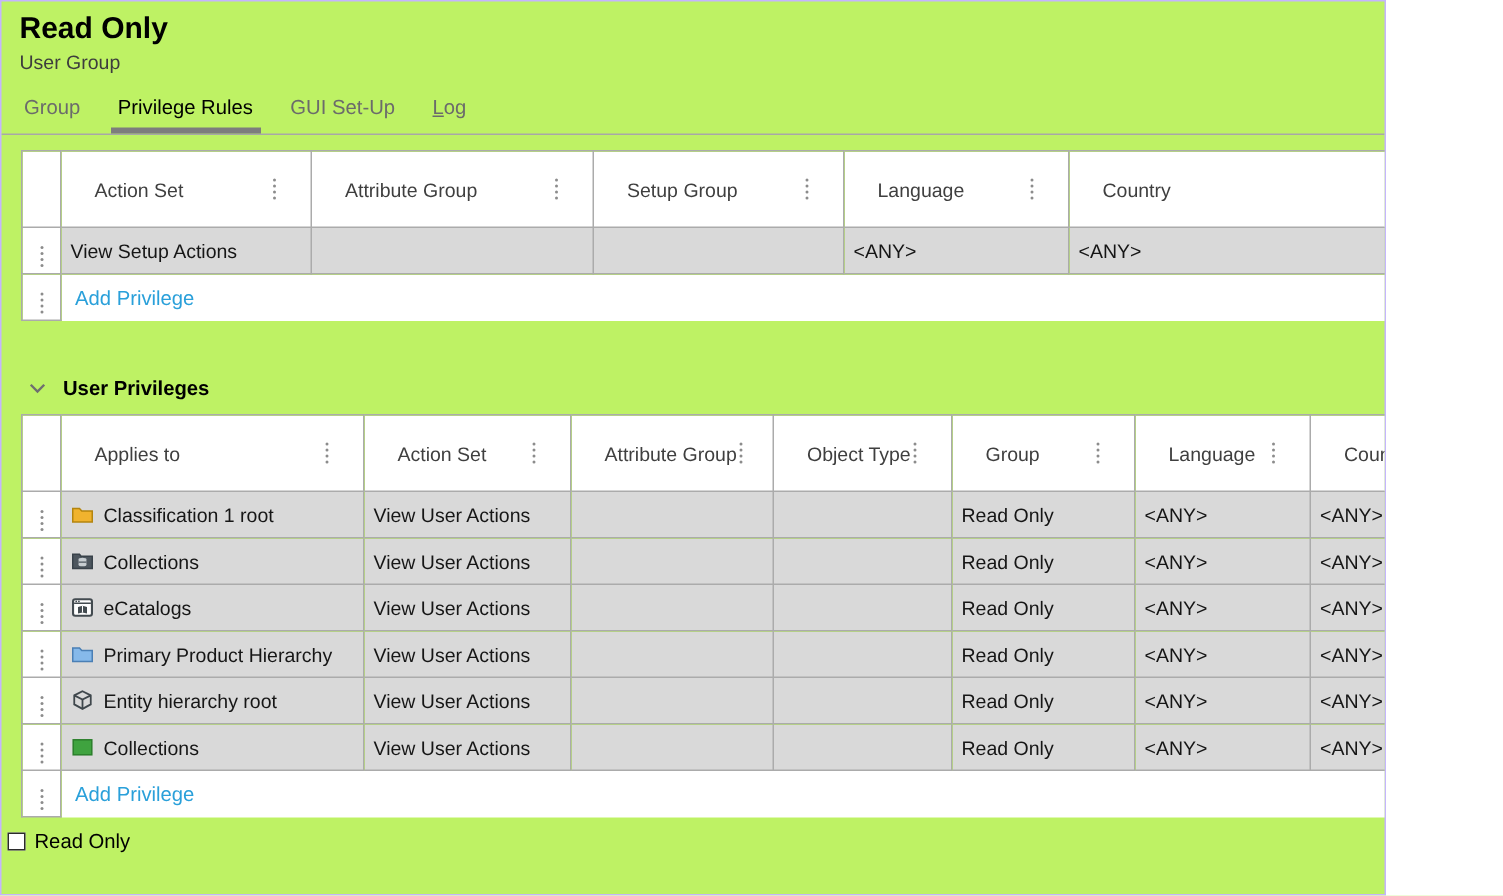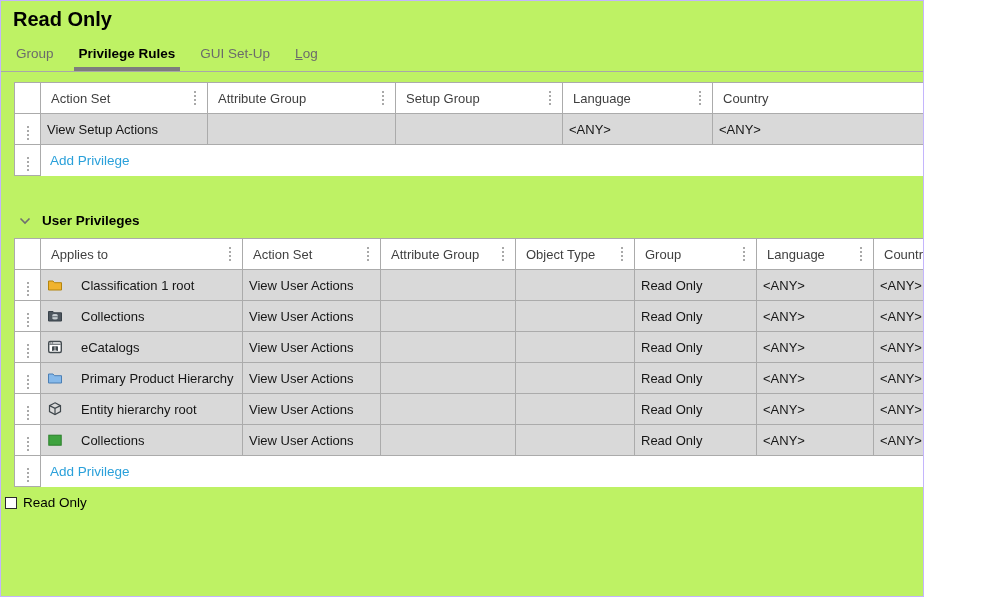--- a/index.html
+++ b/index.html
@@ -14,59 +14,60 @@
   }
   
   .page-header { padding:6px 0 0 12px; border-bottom:1px solid #a8a8a8; }
   .page-title { font-size:20px; font-weight:bold; color:#000; line-height:25px; }
   .page-subtitle { font-size:13px; color:#3d3d3d; margin-top:2px; line-height:16px; }
   .tabs { display:flex; gap:19px; margin-top:14px; }
   .tab {
     font-size:13.5px; color:#6b6b6b; padding:0 3px 9px 3px;
     position:relative; cursor:pointer; line-height:16px;
   }
-  .tab.active { color:#000; font-weight:bold; }
+  .tab.active { color:#000; font-weight:normal; }
   .tab.active::after {
     content:""; position:absolute; left:-2px; right:-2px; bottom:0;
     height:4px; background:#7d7d7d;
   }
   .tab u { text-decoration:underline; }
   
   .content { padding:0 13px; }
   .section-heading { display:flex; align-items:center; margin-top:21px; }
   .section-heading .chev { width:14px; height:14px; margin:0 10px 0 4px; cursor:pointer; }
   .section-heading .sec-title { font-size:13.5px; font-weight:bold; color:#000; }
   .priv-table { border-collapse:collapse; table-layout:fixed; width:974px; margin-top:10px; }
   .priv-table th, .priv-table td {
     border:1px solid #ababab; height:31px; font-size:13px;
     font-weight:normal; text-align:left; vertical-align:middle;
     overflow:hidden; white-space:nowrap;
   }
-  .priv-table th { background:#fff; color:#3f3f3f; padding:4px; }
+  .priv-table th { background:#fff; color:#3f3f3f; padding:16px; }
   .priv-table td.data { background:#d9d9d9; color:#161616; padding:4px 6px; }
   .priv-table td.handle { background:#fff; text-align:center; }
   .hcell { display:flex; align-items:center; justify-content:space-between; padding:0 5px 0 6px; }
   .kebab { display:inline-flex; flex-direction:column; gap:2px; align-items:center; cursor:pointer; padding:2px; }
   .kebab i { display:block; width:2px; height:2px; border-radius:50%; background:#8c8c8c; }
   .add-row td.add-cell { border:none; background:#fff; padding:0 9px; }
   .add-link { color:#2aa0da; font-size:13.5px; cursor:pointer; }
-  .applies-cell { display:flex; align-items:center; gap:18px; }
+  .applies-cell { display:flex; align-items:center; gap:6px; }
   .row-icon { width:16px; height:16px; flex:0 0 16px; display:inline-block; }
   
   .footer-row { display:flex; align-items:center; gap:6px; margin:8px 0 0 4px; }
   .cb { width:12px; height:12px; border:1px solid #2b2b2b; background:#fff; cursor:pointer; }
   .cb-label { font-size:13.5px; color:#000; }
 </style>
 </head>
 <body>
 
 <div class="page">
 
   <div class="page-header">
     <div class="page-title">Read Only</div>
+    <div class="page-subtitle">User Group</div>
     <div class="tabs">
       <div class="tab">Group</div>
       <div class="tab active">Privilege Rules</div>
       <div class="tab">GUI Set-Up</div>
       <div class="tab"><u>L</u>og</div>
     </div>
   </div>
 
   <div class="content">
 

